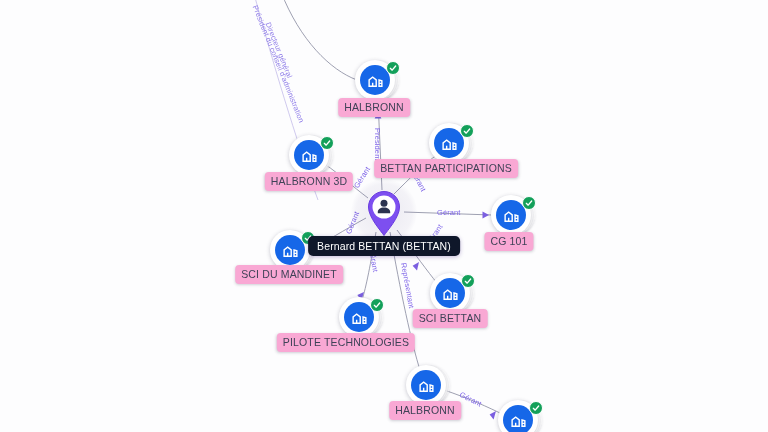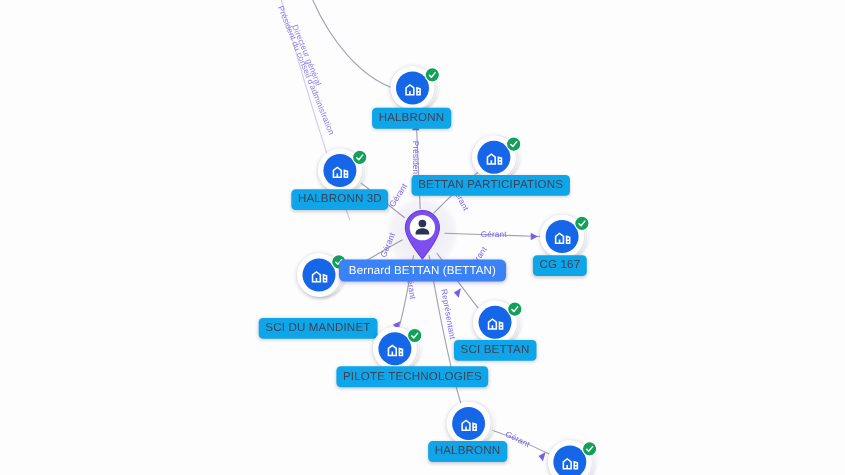--- a/index.html
+++ b/index.html
@@ -98,21 +98,21 @@
     display: flex;
     align-items: center;
     justify-content: center;
     box-sizing: border-box;
   }
   .check-badge svg { display: block; }
   
   .node-label {
     position: absolute;
     transform: translateX(-50%);
-    background: #0ea5e9;
+    background: #f9a8d4;
     color: #3f4257;
     font-size: 10.5px;
     line-height: 13px;
     padding: 3px 6px 3px 6px;
     border-radius: 4px;
     box-shadow: 0 1px 3px rgba(40,40,70,0.22);
     white-space: nowrap;
     letter-spacing: 0.15px;
   }
   
@@ -129,21 +129,21 @@
   }
   .pin {
     position: absolute;
     left: -19px; top: -22px;
     width: 38px; height: 48px;
   }
   .pin svg { display: block; }
   .center-label {
     position: absolute;
     transform: translateX(-50%);
-    background: #3b82f6;
+    background: #0f172a;
     color: #ffffff;
     font-size: 10.5px;
     line-height: 14px;
     padding: 3px 9px;
     border-radius: 5px;
     white-space: nowrap;
     box-shadow: 0 1px 4px rgba(70,40,140,0.32);
     letter-spacing: 0.1px;
   }
 </style>
@@ -266,61 +266,61 @@
           </svg>
         </div>
       </div>
     </div>
     <div class="check-badge" style="position:absolute; left:11px; top:-19px;">
       <svg width="8" height="8" viewBox="0 0 24 24" fill="none" stroke="#ffffff" stroke-width="4" stroke-linecap="round" stroke-linejoin="round">
         <polyline points="4,13 9.5,18.5 20,6"></polyline>
       </svg>
     </div>
   </div>
-  <div class="node-label" style="left:509px; top:232px;">CG 167</div>
+  <div class="node-label" style="left:509px; top:232px;">CG 101</div>
 
   <div class="node" style="left:290px; top:250px;">
     <div class="node-stack">
       <div class="stack-card stack-c1"></div>
       <div class="stack-card stack-c2"></div>
       <div class="node-disc">
         <div class="node-icon">
           <svg width="17" height="17" viewBox="0 0 24 24" fill="#ffffff">
             <path d="M2 21V10.5L8 6l6 4.5V21H2zm2-2h3v-4h2v4h3v-7.5L8 8.5 4 11.5V19zm12 2V9.8l6 1.7V21h-6zm2-2h2v-2h-2v2zm0-4h2v-2h-2v2z"></path>
           </svg>
         </div>
       </div>
     </div>
     <div class="check-badge" style="position:absolute; left:11px; top:-19px;">
       <svg width="8" height="8" viewBox="0 0 24 24" fill="none" stroke="#ffffff" stroke-width="4" stroke-linecap="round" stroke-linejoin="round">
         <polyline points="4,13 9.5,18.5 20,6"></polyline>
       </svg>
     </div>
   </div>
-  <div class="node-label" style="left:289px; top:265px;margin-top:24px;">SCI DU MANDINET</div>
+  <div class="node-label" style="left:289px; top:265px;">SCI DU MANDINET</div>
 
   <div class="node" style="left:359px; top:317px;">
     <div class="node-stack">
       <div class="stack-card stack-c1"></div>
       <div class="stack-card stack-c2"></div>
       <div class="node-disc">
         <div class="node-icon">
           <svg width="17" height="17" viewBox="0 0 24 24" fill="#ffffff">
             <path d="M2 21V10.5L8 6l6 4.5V21H2zm2-2h3v-4h2v4h3v-7.5L8 8.5 4 11.5V19zm12 2V9.8l6 1.7V21h-6zm2-2h2v-2h-2v2zm0-4h2v-2h-2v2z"></path>
           </svg>
         </div>
       </div>
     </div>
     <div class="check-badge" style="position:absolute; left:11px; top:-19px;">
       <svg width="8" height="8" viewBox="0 0 24 24" fill="none" stroke="#ffffff" stroke-width="4" stroke-linecap="round" stroke-linejoin="round">
         <polyline points="4,13 9.5,18.5 20,6"></polyline>
       </svg>
     </div>
   </div>
-  <div class="node-label" style="left:375px; top:333px;">PILOTE TECHNOLOGIES</div>
+  <div class="node-label" style="left:346px; top:333px;">PILOTE TECHNOLOGIES</div>
 
   <div class="node" style="left:450px; top:293px;">
     <div class="node-stack">
       <div class="stack-card stack-c1"></div>
       <div class="stack-card stack-c2"></div>
       <div class="node-disc">
         <div class="node-icon">
           <svg width="17" height="17" viewBox="0 0 24 24" fill="#ffffff">
             <path d="M2 21V10.5L8 6l6 4.5V21H2zm2-2h3v-4h2v4h3v-7.5L8 8.5 4 11.5V19zm12 2V9.8l6 1.7V21h-6zm2-2h2v-2h-2v2zm0-4h2v-2h-2v2z"></path>
           </svg>

